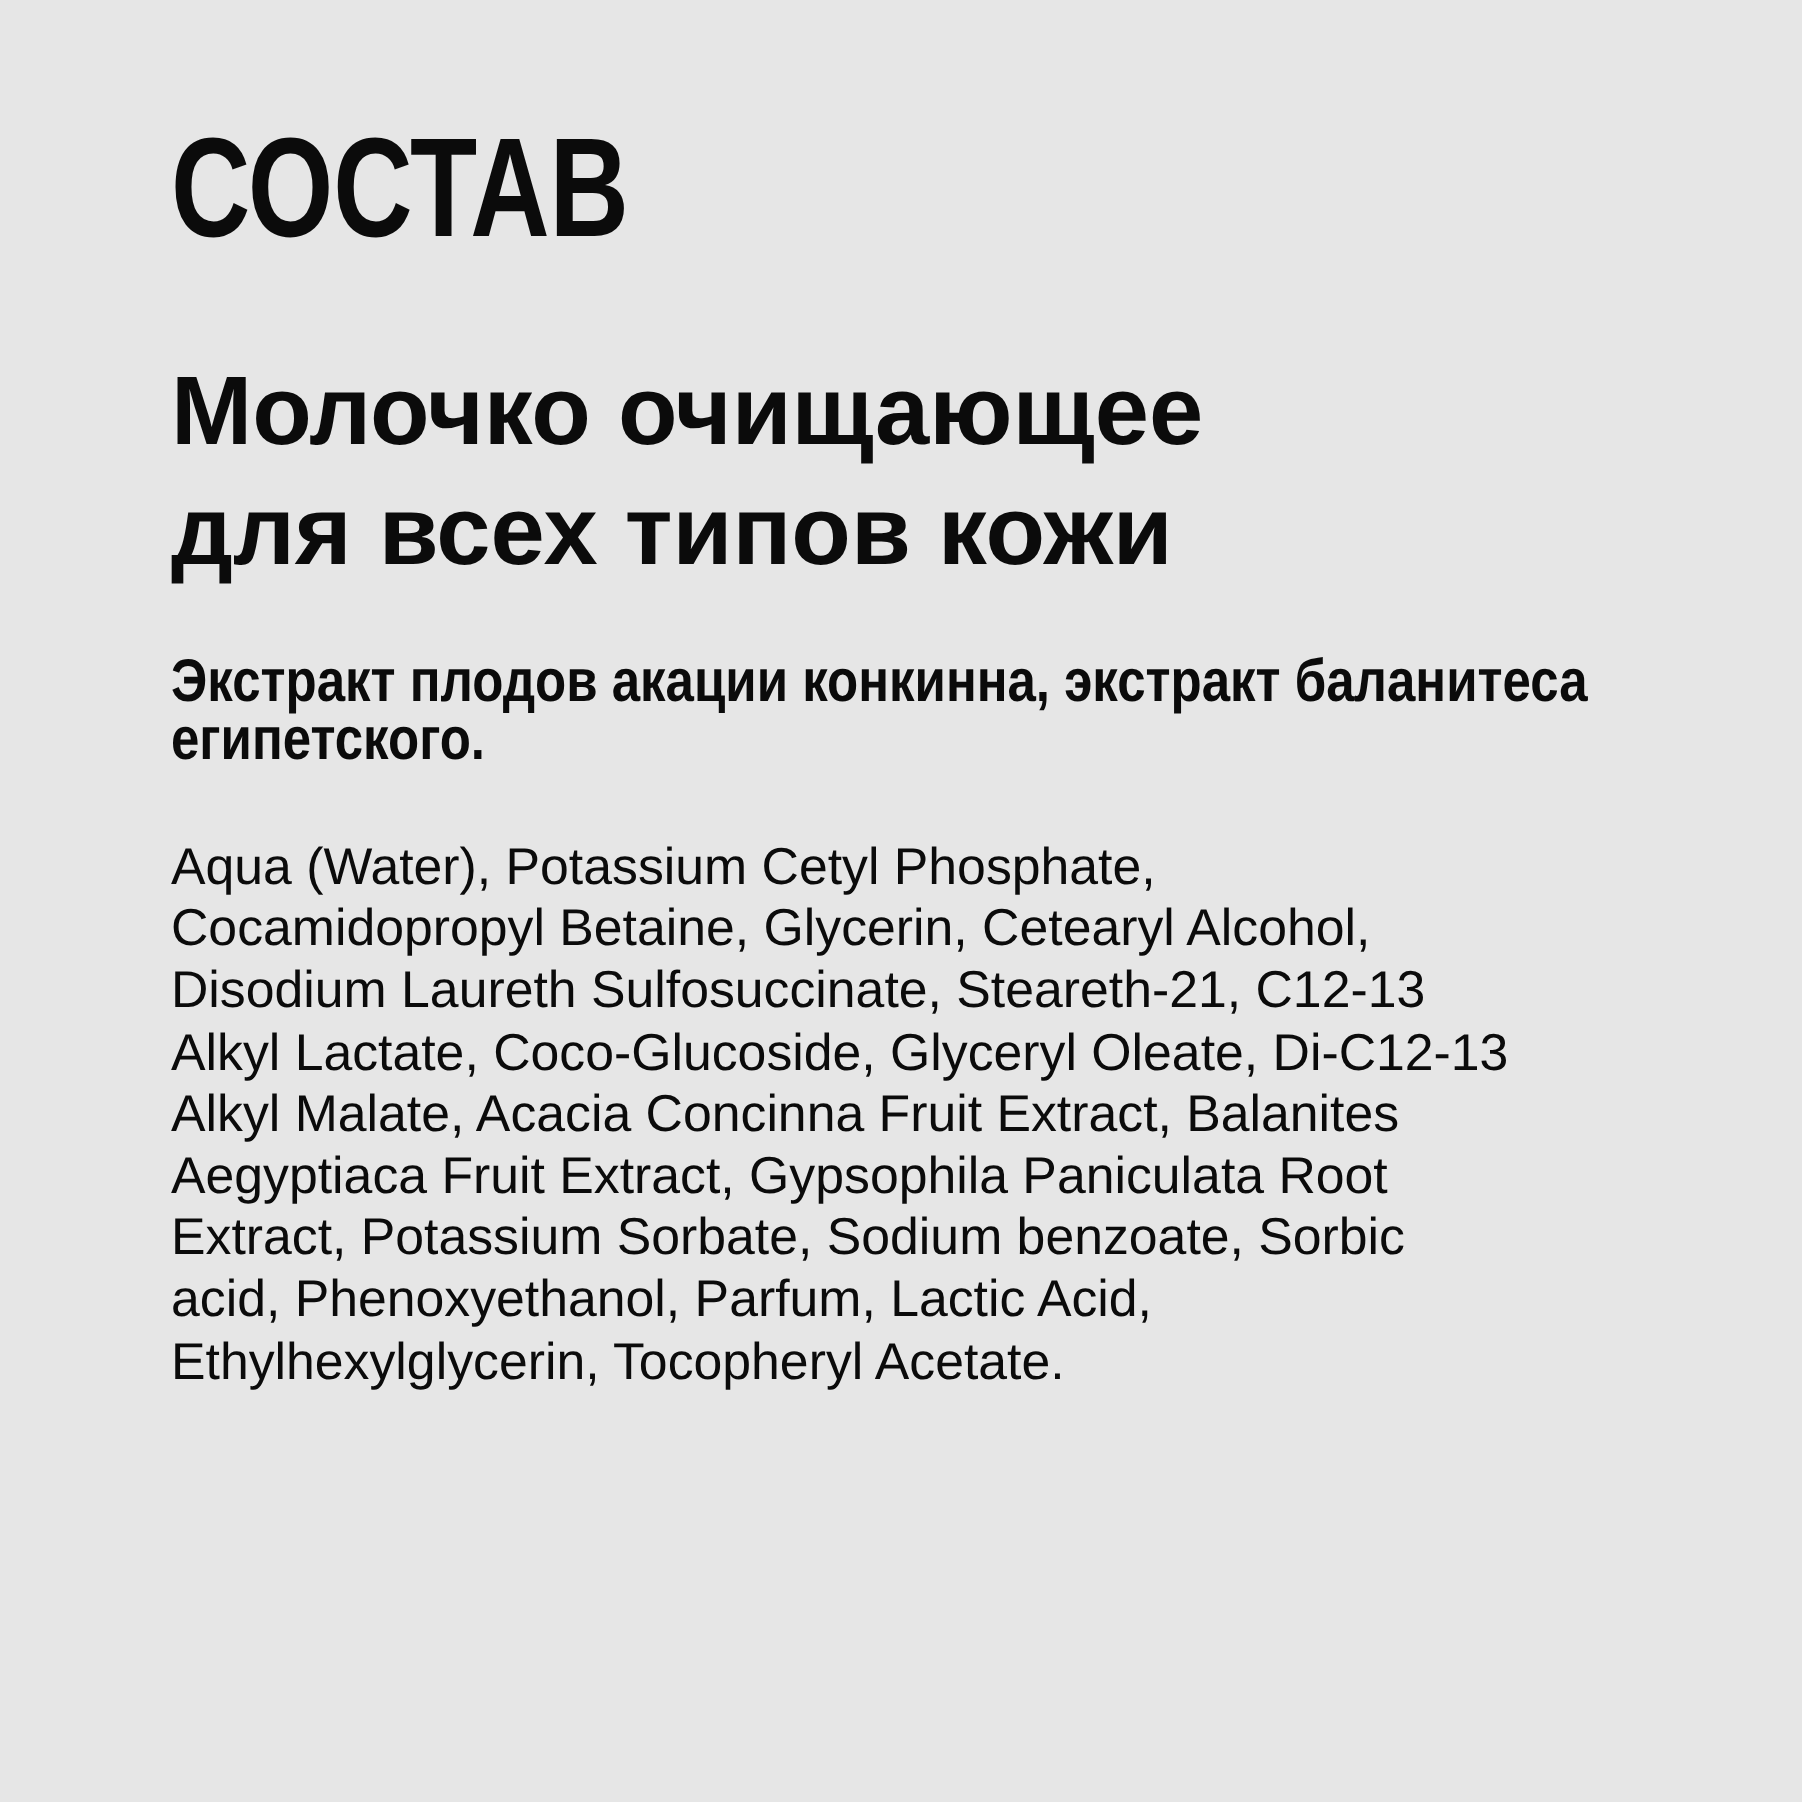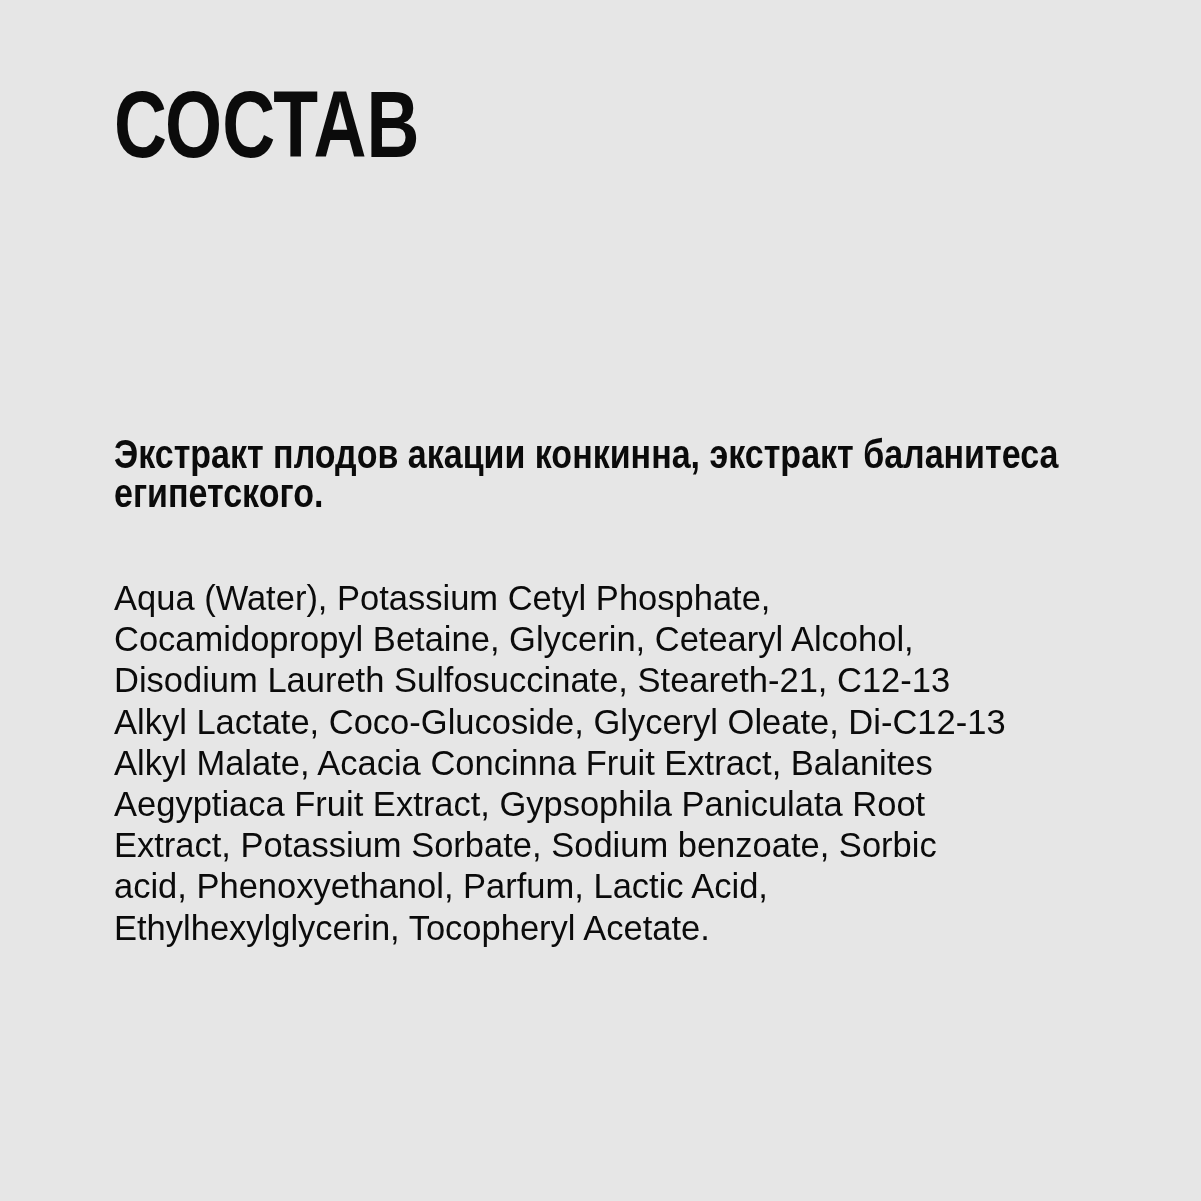--- a/index.html
+++ b/index.html
@@ -47,26 +47,26 @@
     font-weight: bold;
     line-height: 38.5px;
     transform: scaleX(0.85);
     transform-origin: 0 0;
   }
   .inci-list {
     top: 558px;
     font-size: 34.5px;
     font-weight: normal;
     line-height: 41.2px;
-    margin-top: 20px;
   }
 </style>
 </head>
 <body style="background: rgb(230, 230, 230); color: rgb(11, 11, 11);">
 
 <div class="card">
   <h1 class="block section-title">СОСТАВ</h1>
 
+  <h2 class="block product-name">Молочко очищающее<br>для всех типов кожи</h2>
 
   <p class="block active-ingredients">Экстракт плодов акации конкинна, экстракт баланитеса<br>египетского.</p>
 
   <p class="block inci-list">Aqua (Water), Potassium Cetyl Phosphate,<br>Cocamidopropyl Betaine, Glycerin, Cetearyl Alcohol,<br>Disodium Laureth Sulfosuccinate, Steareth-21, C12-13<br>Alkyl Lactate, Coco-Glucoside, Glyceryl Oleate, Di-C12-13<br>Alkyl Malate, Acacia Concinna Fruit Extract, Balanites<br>Aegyptiaca Fruit Extract, Gypsophila Paniculata Root<br>Extract, Potassium Sorbate, Sodium benzoate, Sorbic<br>acid, Phenoxyethanol, Parfum, Lactic Acid,<br>Ethylhexylglycerin, Tocopheryl Acetate.</p>
 </div>
 
 </body></html>

